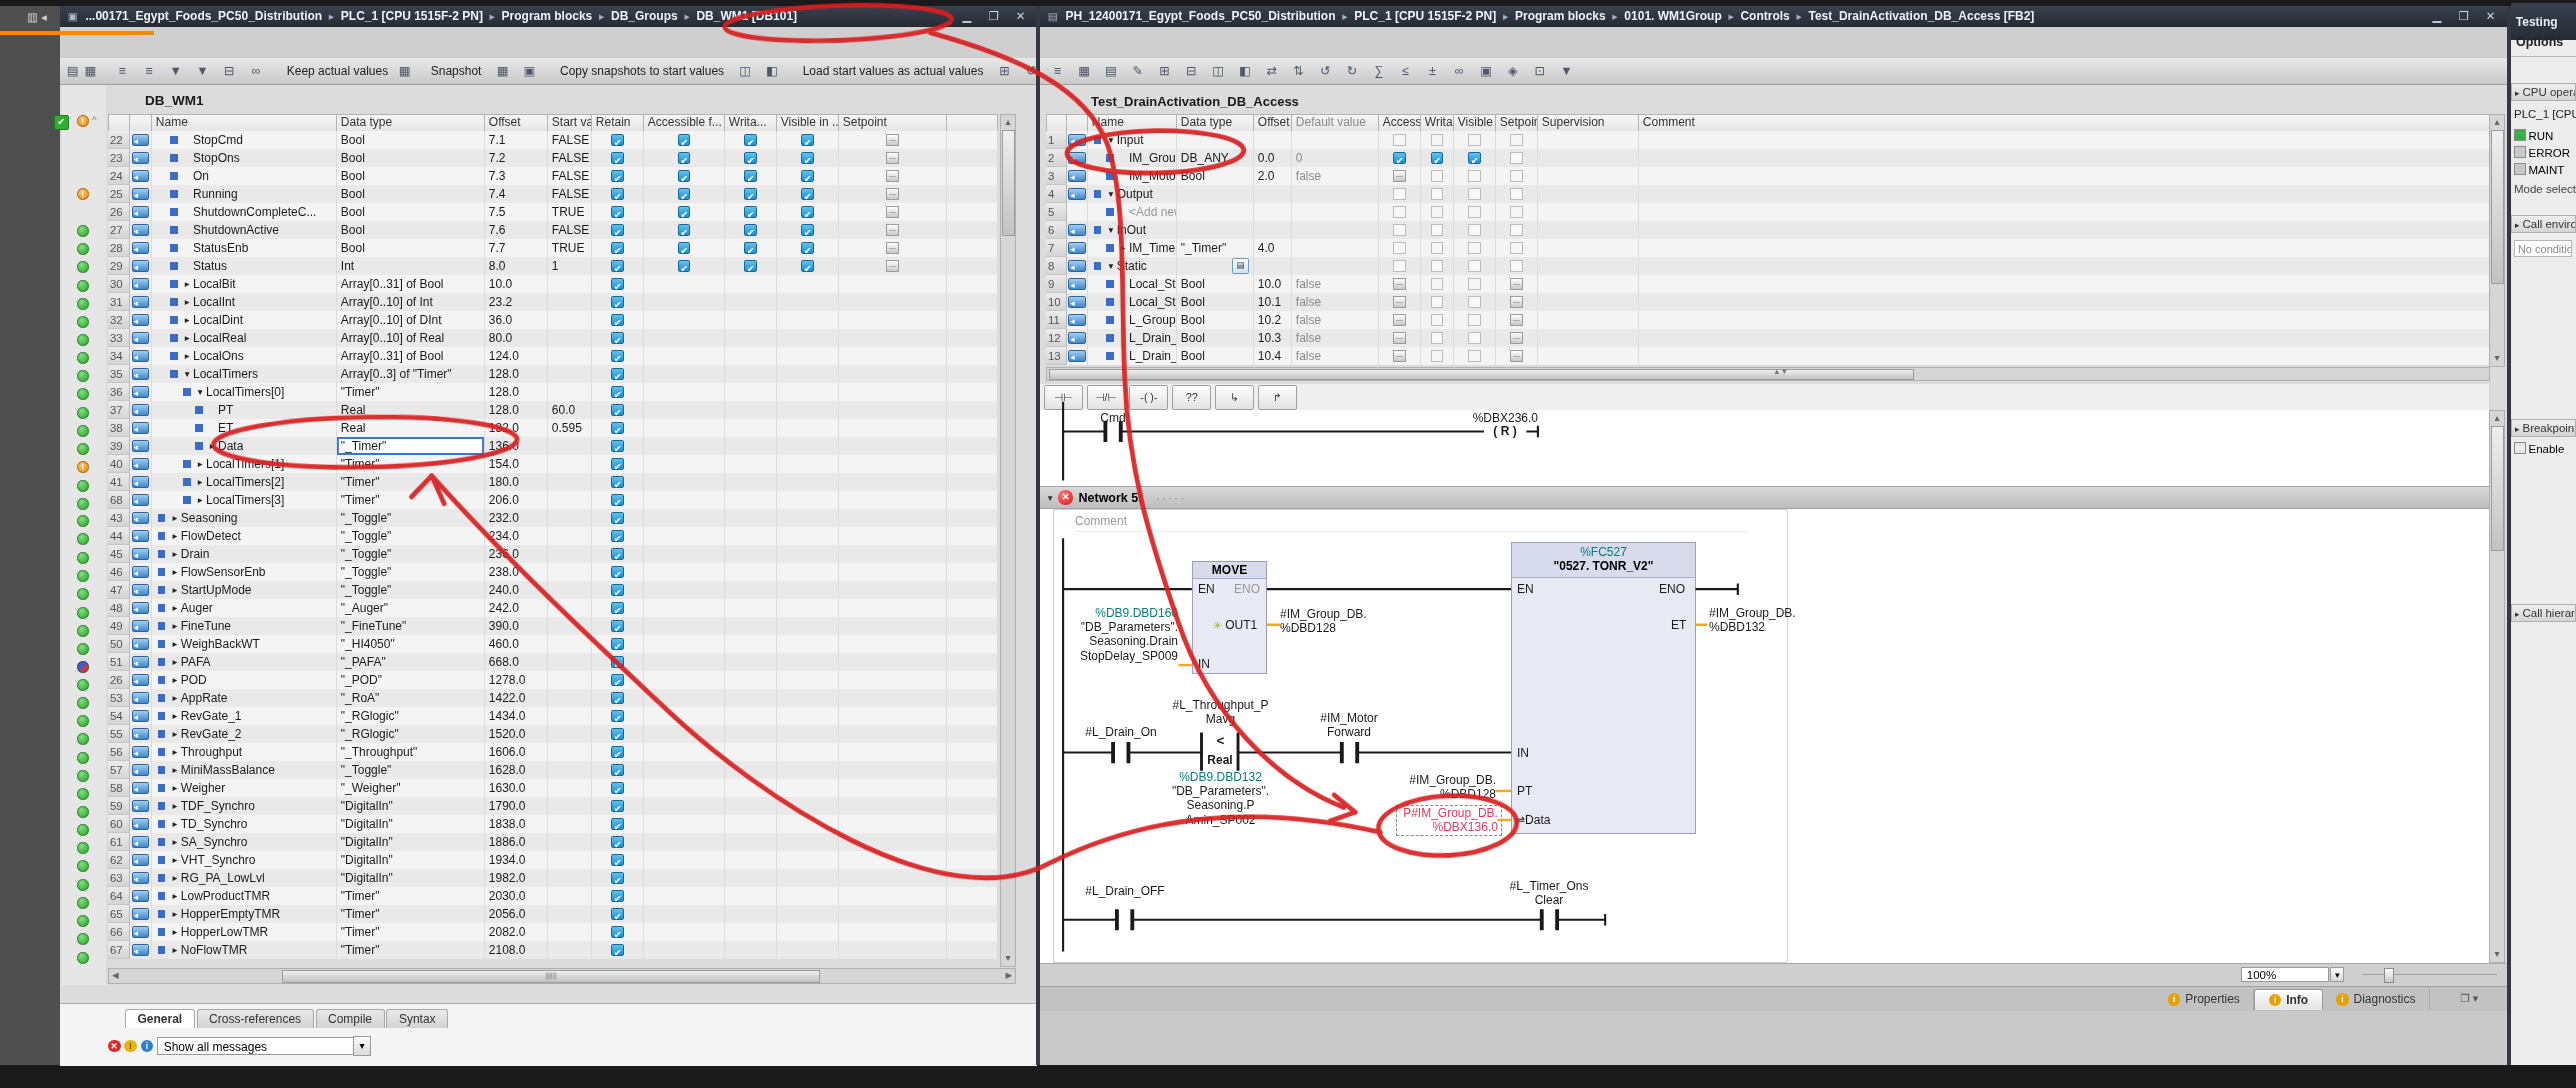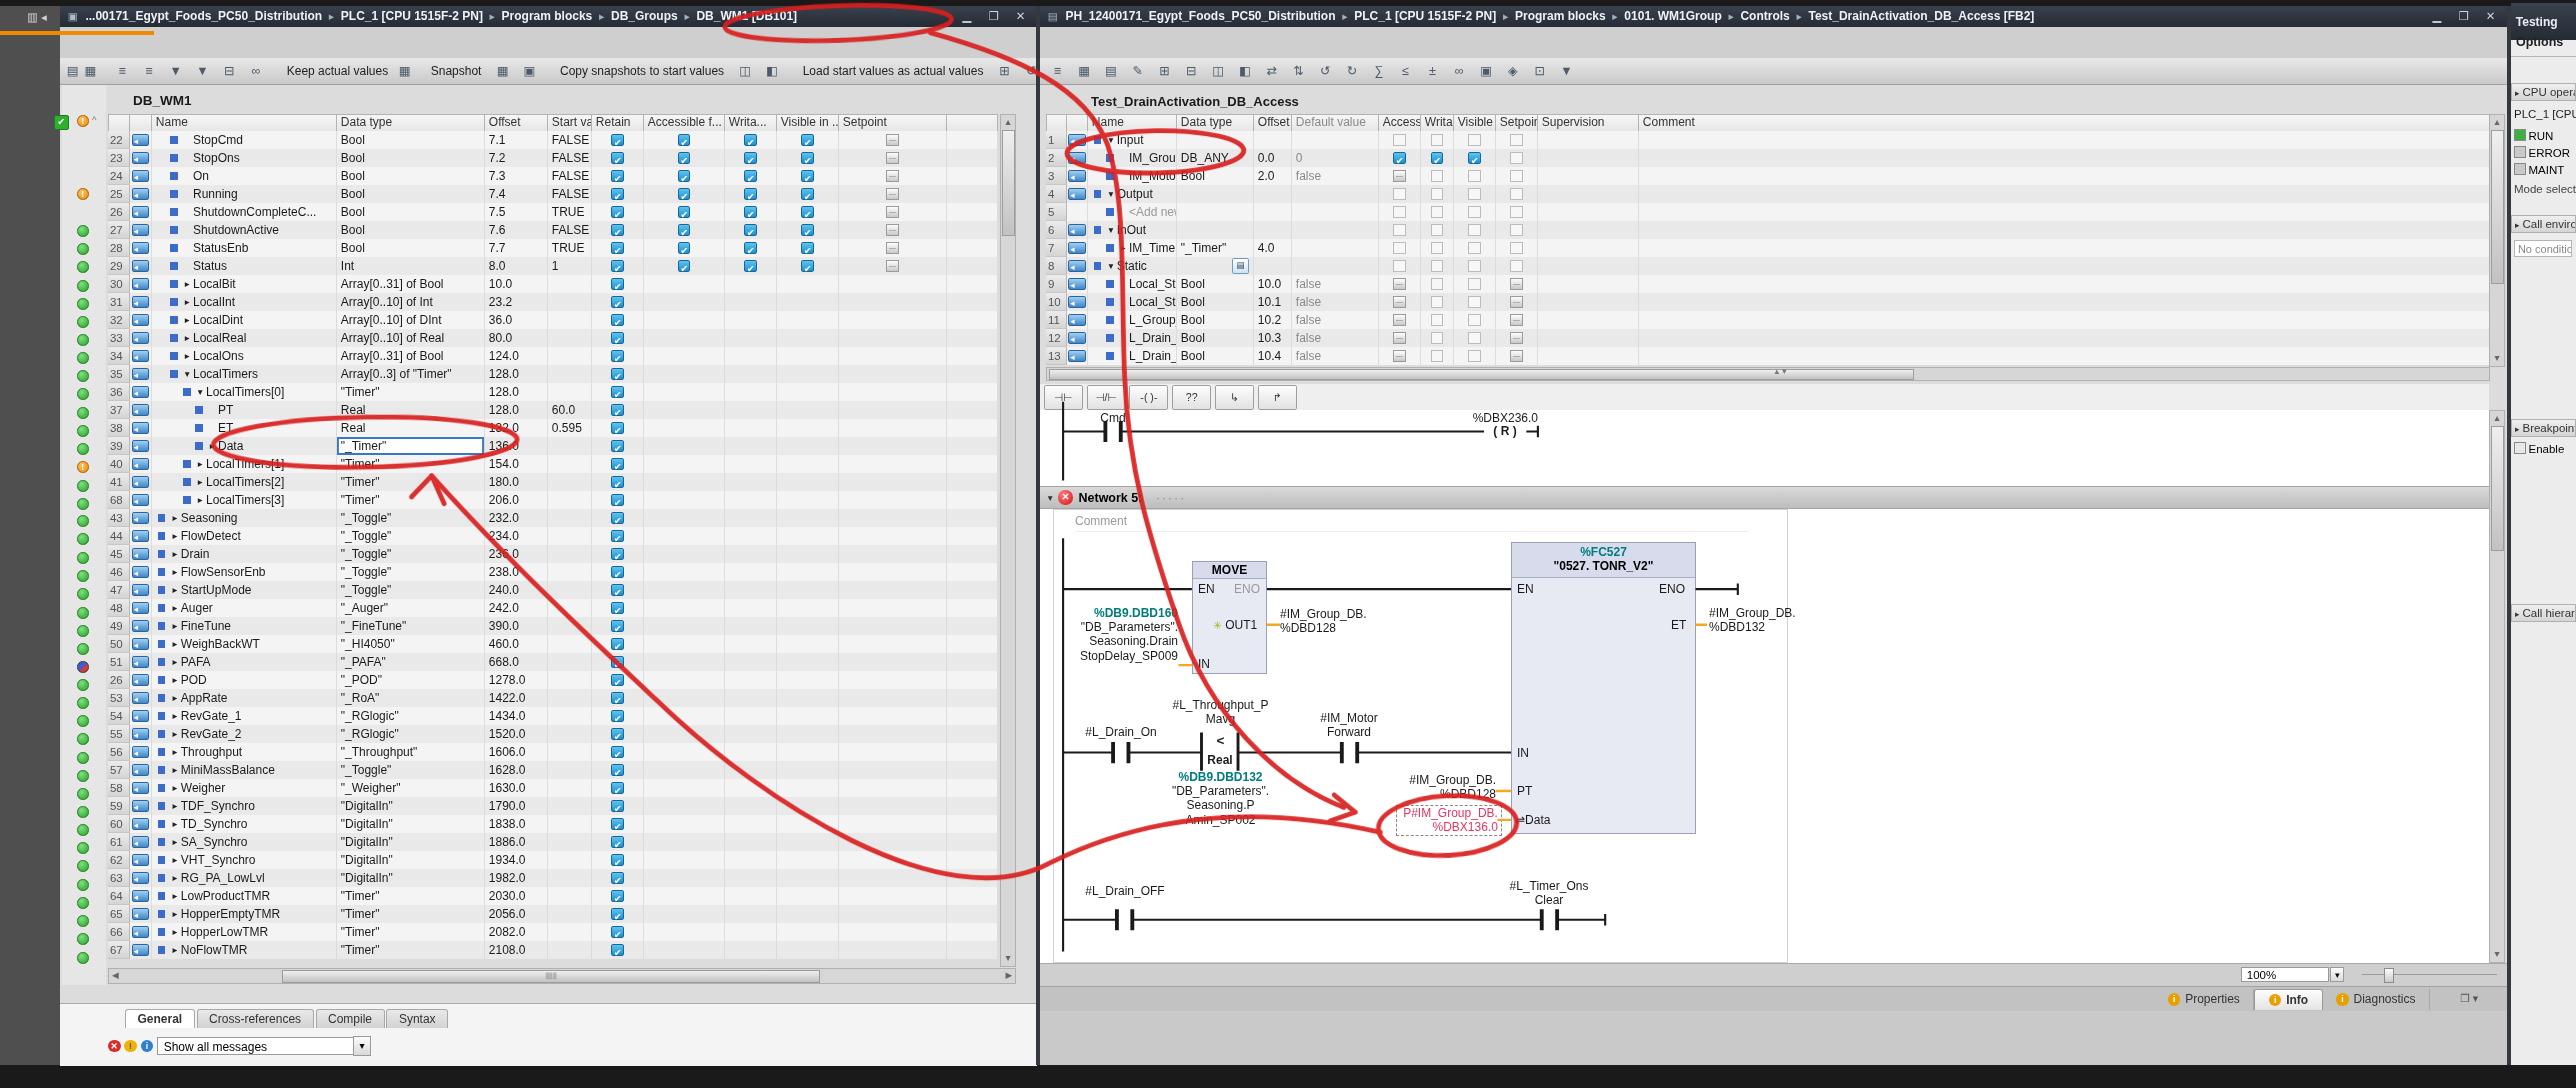--- a/index.html
+++ b/index.html
@@ -65,21 +65,21 @@
   .st-b{background:linear-gradient(135deg,#3a5fd0 50%,#d03a3a 50%);border:1px solid #333}
   
   .sb{background:#d6d6d6;border:1px solid #b0b0b0;box-sizing:border-box}
   .sbthumb{background:linear-gradient(#efefef,#c2c2c2);border:1px solid #9d9d9d;position:absolute;box-sizing:border-box}
   .sbarrow{position:absolute;color:#666;font-size:8.7px;text-align:center;width:100%;line-height:13.5px}
   
   .lblk{position:absolute;background:#e7e9f3;border:1px solid #9aa0b8;box-sizing:border-box;font-size:12px}
   .lblk .bt{background:#d7dbeb;border-bottom:1px solid #aab0c4;text-align:center;font-weight:bold}
   .pin{position:absolute;font-size:12px;color:#1a1a1a}
   .op{position:absolute;font-size:12px;line-height:14.4px;white-space:pre-line;color:#1a1a1a}
-  .teal{color:#007d7d;font-weight:bold}
+  .teal{color:#007d7d;font-weight:normal}
   .redop{color:#e8355f;border:1px dashed #888;padding:0 2.9px;background:#fff}
   .ctr{text-align:center}.rgt{text-align:right}.lft{text-align:left}
   .nethdr{background:linear-gradient(#d9d9d9,#bdbdbd);border-top:1px solid #a5a5a5;border-bottom:1px solid #a5a5a5;display:flex;align-items:center;font-size:12.5px}
   .errbadge{width:14.4px;height:14.4px;border-radius:50%;background:radial-gradient(circle at 35% 30%,#ff7a7a,#d41414);color:#fff;font-size:9.6px;font-weight:bold;text-align:center;line-height:14.4px;margin:0 5.8px}
   .fbtn{width:37px;height:23px;background:linear-gradient(#fdfdfd,#e2e2e2);border:1px solid #9f9f9f;border-radius:1.9px;font-size:10.6px;color:#333;text-align:center;line-height:23px;margin-right:3.8px;white-space:nowrap;overflow:hidden}
   
   .btab{display:inline-block;padding:1.9px 11.5px;font-size:12px;color:#333;background:linear-gradient(#e9e9e9,#d2d2d2);border:1px solid #a8a8a8;border-bottom:none;margin-right:1.9px;border-radius:2.9px 2.9px 0 0}
   .btab.active{background:#fff;font-weight:bold}
   .ftab{display:inline-flex;align-items:center;gap:4.8px;padding:2.9px 13.5px;font-size:12px;color:#333;border-right:1px solid #a8a8a8}
   .ftab.active{background:linear-gradient(#fdfdfd,#e4e4e4);font-weight:bold;border:1px solid #999;border-bottom:none;border-radius:2.9px 2.9px 0 0}
@@ -198,21 +198,21 @@
       <span class="st st-g" style="top: 824px;"></span>
       <span class="st st-g" style="top: 842px;"></span>
       <span class="st st-g" style="top: 860px;"></span>
       <span class="st st-g" style="top: 879px;"></span>
       <span class="st st-g" style="top: 897px;"></span>
       <span class="st st-g" style="top: 915px;"></span>
       <span class="st st-g" style="top: 933px;"></span>
       <span class="st st-g" style="top: 952px;"></span>
     </div>
 
-  <div class="abs paneltitle" style="left:133px;top:93px">DB_WM1</div>
+  <div class="abs paneltitle" style="left:145px;top:93px">DB_WM1</div>
 
   <div class="abs hrow" style="left:108px;top:114px;width:890px">
     <div class="hcell c-n"></div>
       <div class="hcell c-i"></div>
     <div class="hcell c-name">Name</div>
     <div class="hcell c-type">Data type</div>
     <div class="hcell c-off">Offset</div>
     <div class="hcell c-start">Start value</div>
     <div class="hcell c-ret">Retain</div>
     <div class="hcell c-acc">Accessible f...</div>

